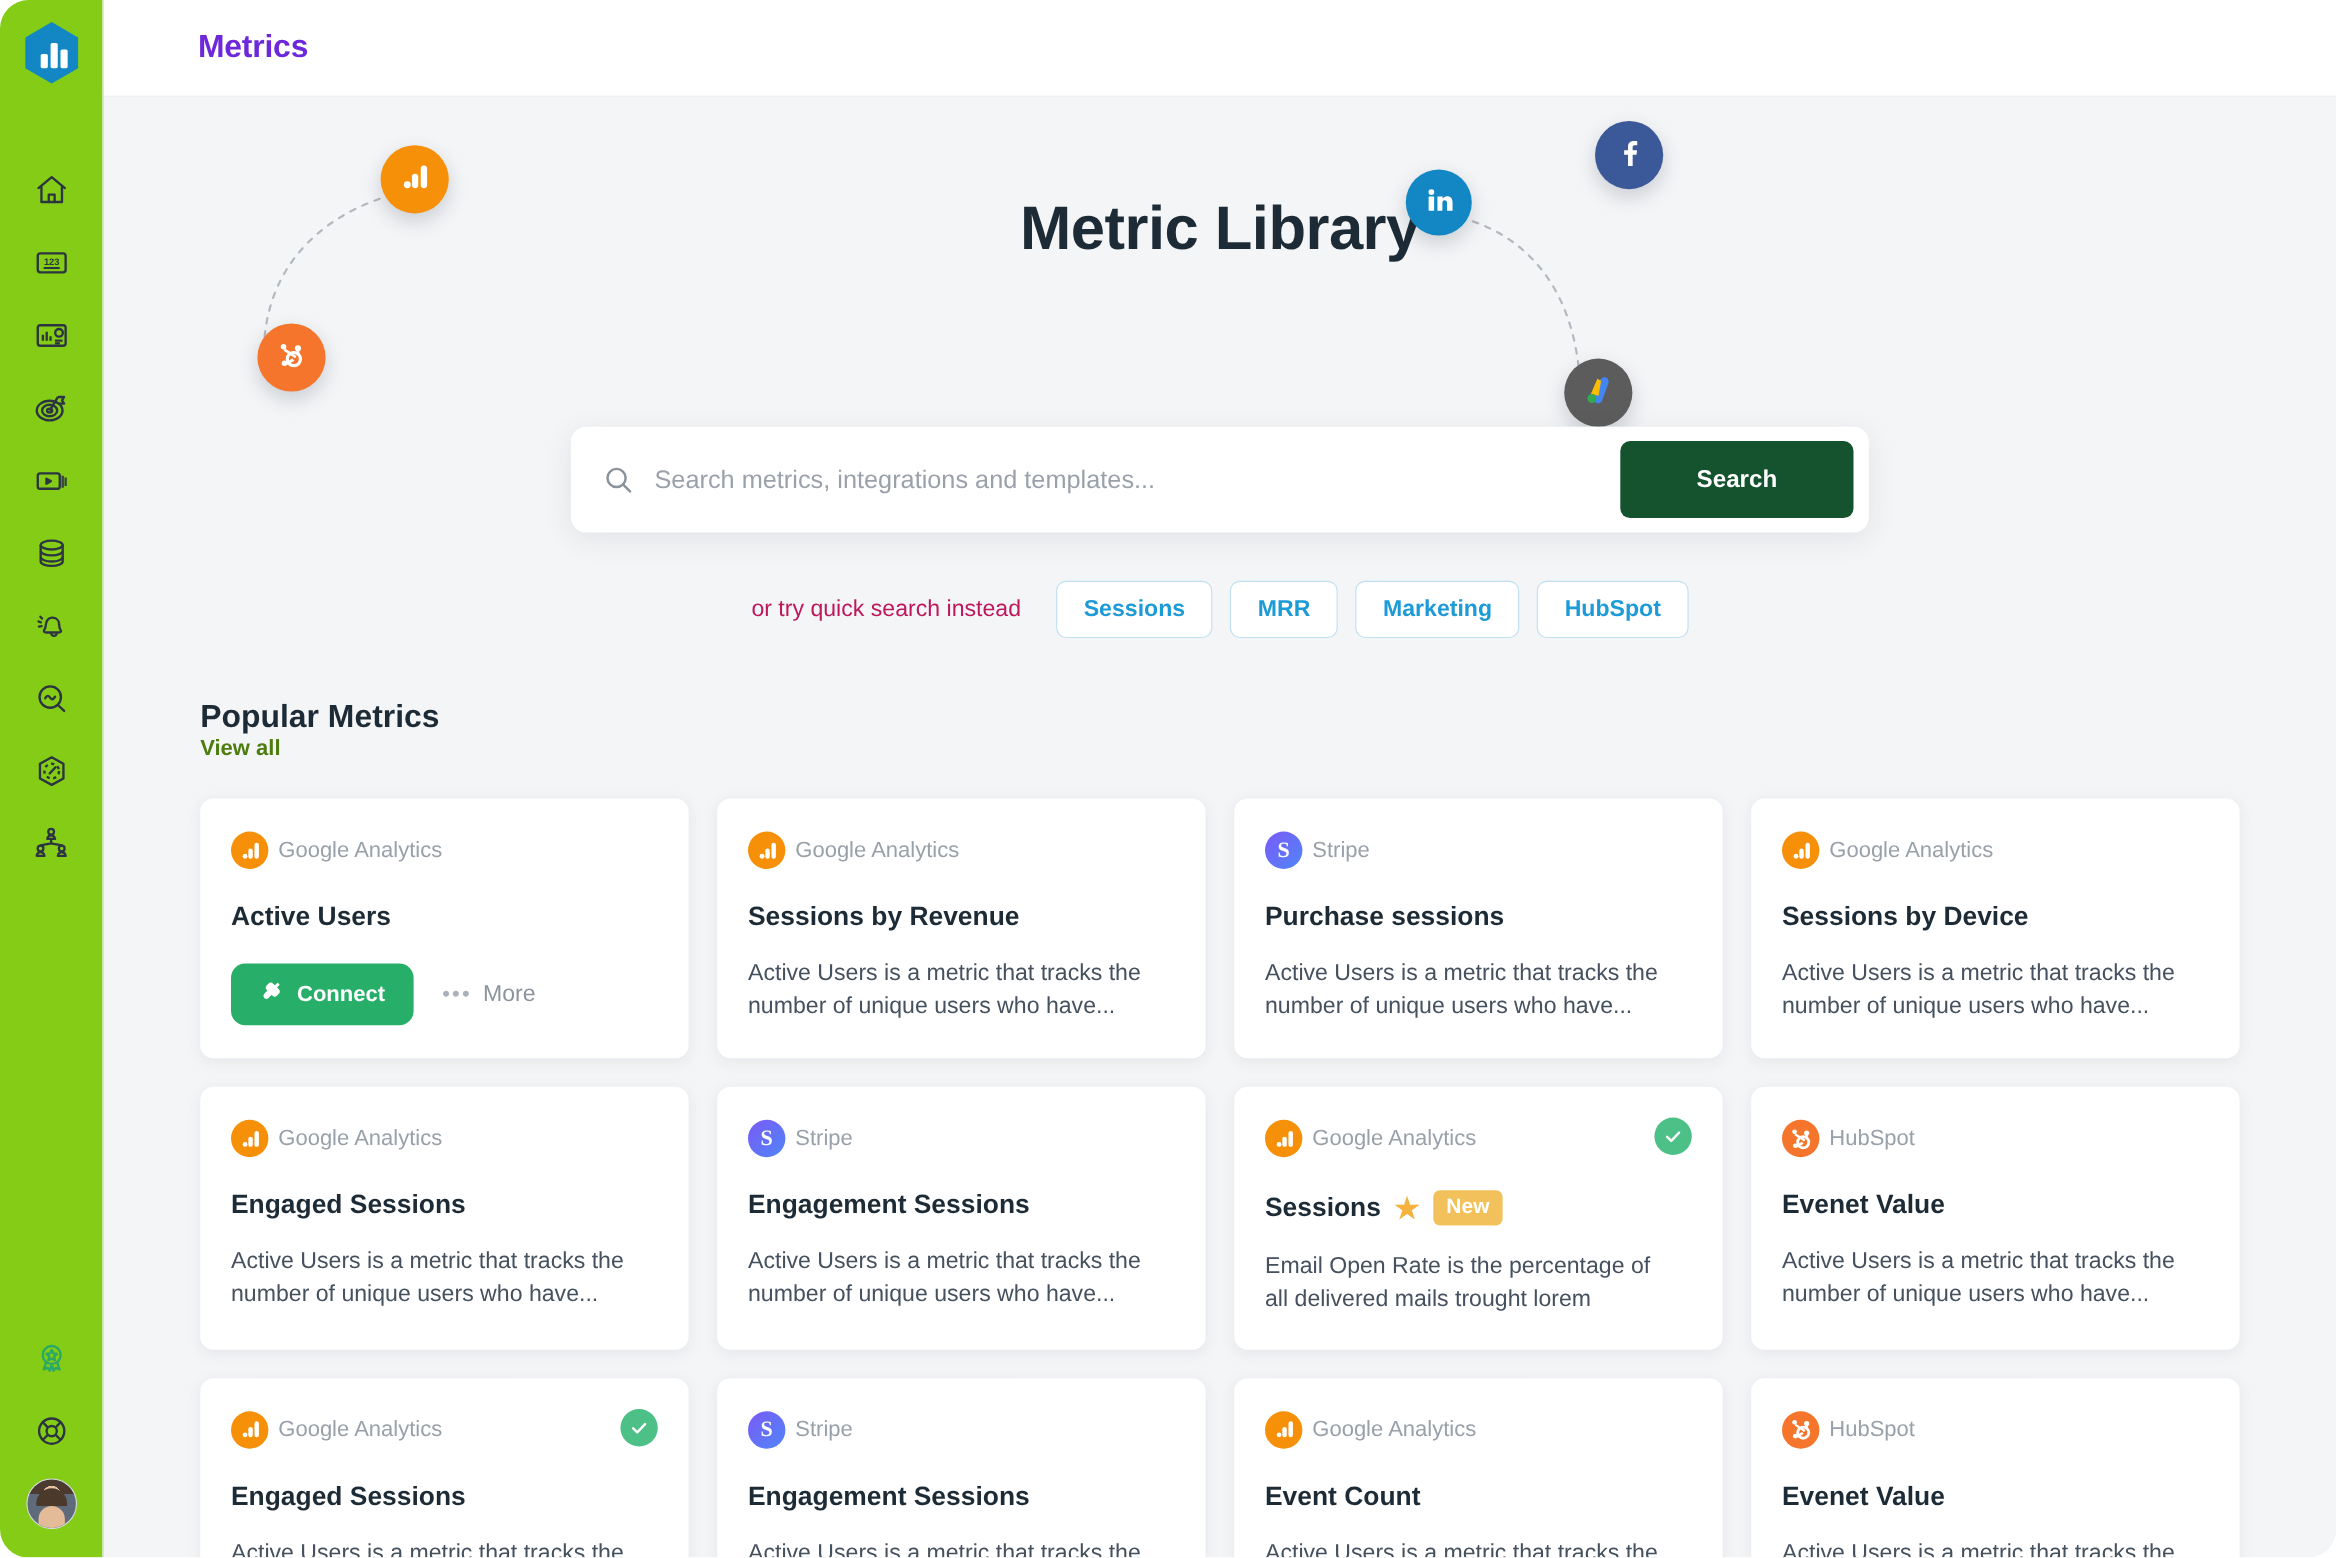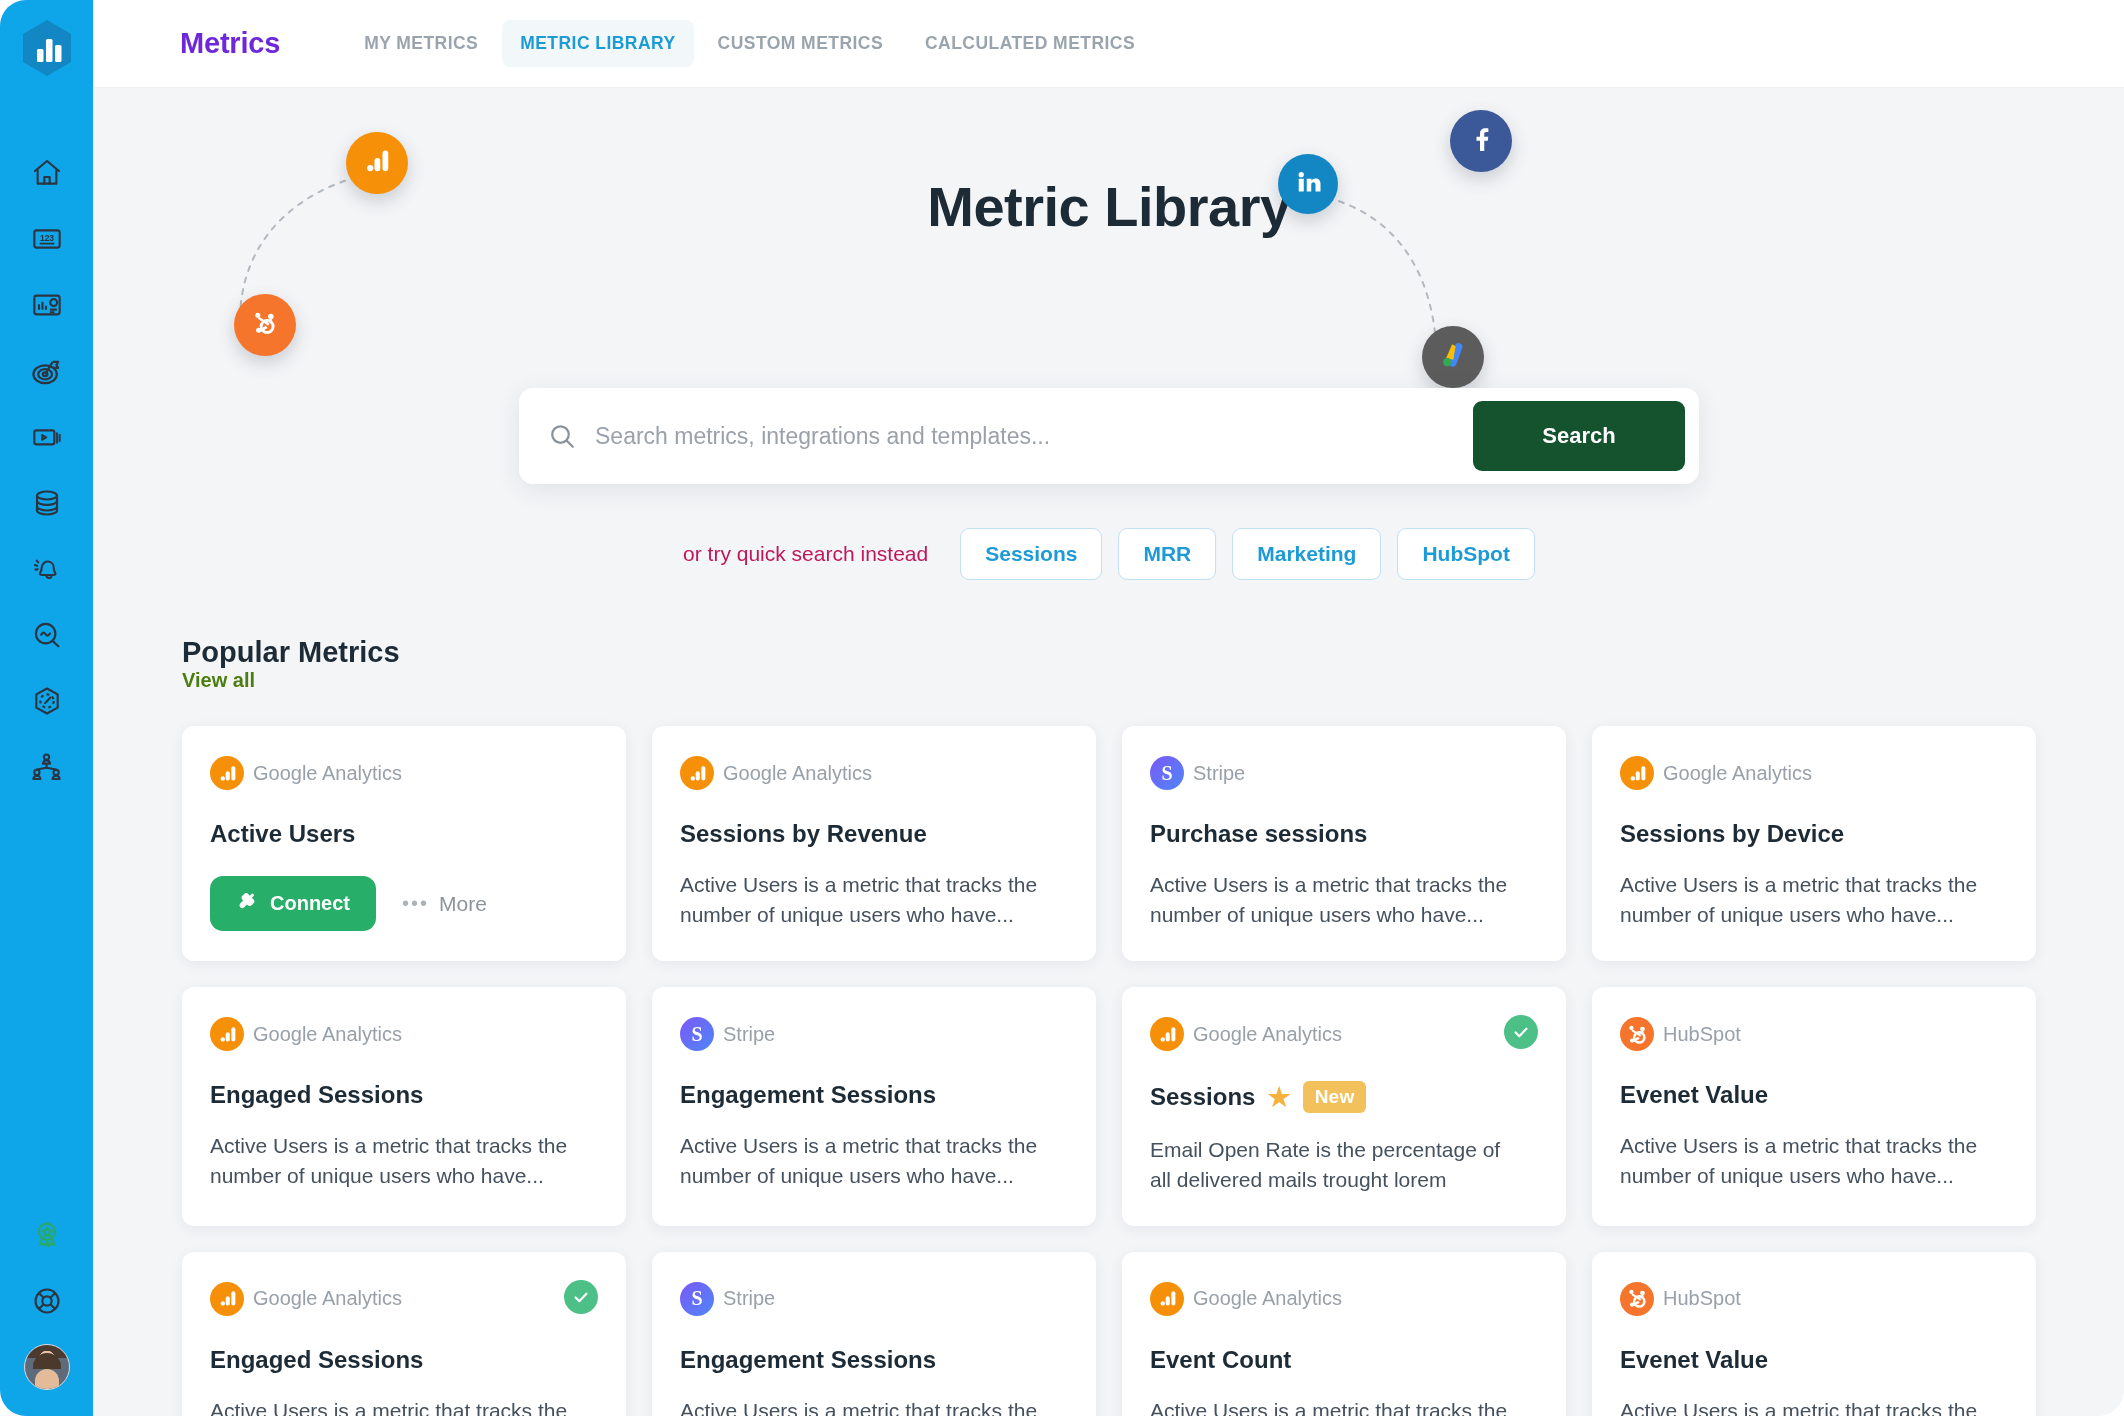--- a/index.html
+++ b/index.html
@@ -14,21 +14,21 @@
     width: 2124px; height: 1416px;
     background: #ffffff;
     border-radius: 26px;
     overflow: hidden;
   }
 
   
   .rail {
     position: absolute; left: 0; top: 0;
     width: 94px; height: 1416px;
-    background: #0ea5e9;
+    background: #84cc16;
     border-right: 1px solid #eceef1;
     display: flex; flex-direction: column; align-items: center;
     z-index: 5;
   }
   .rail-logo {
     margin-top: 18px; margin-bottom: 10px;
     width: 60px; height: 60px;
     display: flex; align-items: center; justify-content: center;
   }
   .rail-items { margin-top: 54px; display: flex; flex-direction: column; align-items: center; gap: 0; }
@@ -335,26 +335,20 @@
             <path d="M6 6.1 9.5 9.6M18 6.1 14.5 9.6M6 17.9l3.5-3.5M18 17.9l-3.5-3.5"></path>
           </svg>
         </span>
       </div>
       <div class="avatar"></div>
     </div>
   </nav>
 
   <header class="topbar">
     <div class="topbar-title">Metrics</div>
-    <div class="tabs">
-      <div class="tab">MY METRICS</div>
-      <div class="tab active">METRIC LIBRARY</div>
-      <div class="tab">CUSTOM METRICS</div>
-      <div class="tab">CALCULATED METRICS</div>
-    </div>
   </header>
 
   <main class="main">
 
     <section class="hero">
 
       <svg class="dashline" style="left:124px; top:52px;" width="240" height="220">
         <path d="M22 190 C 18 96, 86 42, 172 30" fill="none" stroke="#b3b9c0" stroke-width="2" stroke-dasharray="5 7" stroke-linecap="round"></path>
       </svg>
       <svg class="dashline" style="left:1190px; top:96px;" width="230" height="185">

